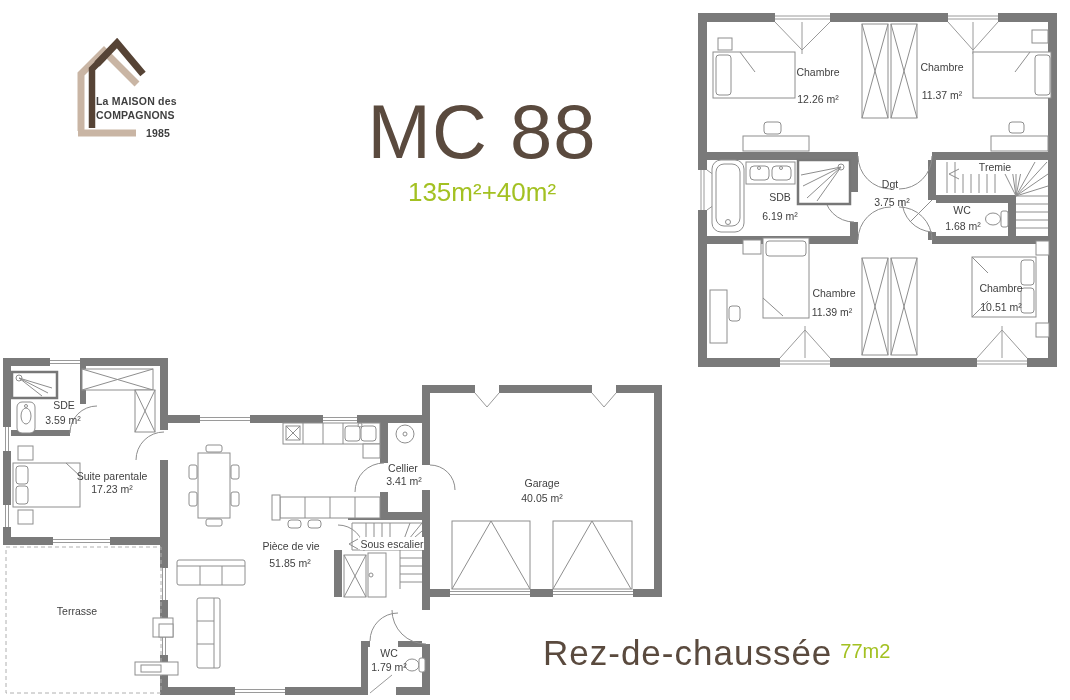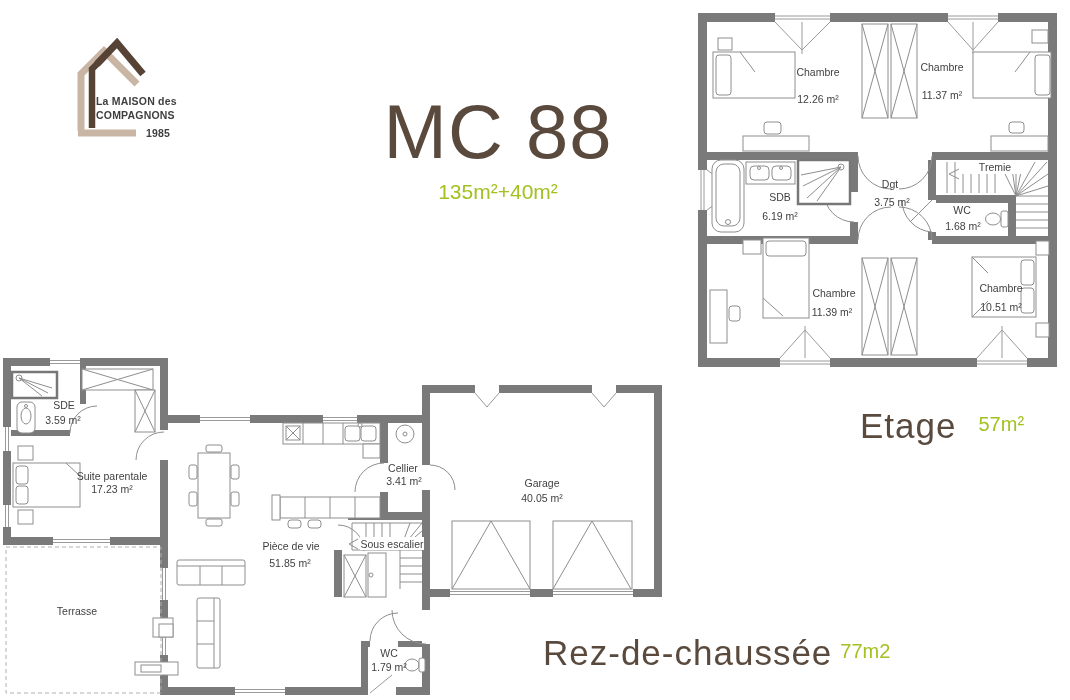--- a/index.html
+++ b/index.html
@@ -1,23 +1,23 @@
 <!DOCTYPE html>
 <html><head>
 <meta charset="utf-8">
 <style>
   html,body{margin:0;padding:0;background:#fff;}
   .page{position:relative;width:1070px;height:700px;background:#ffffff;overflow:hidden;
         font-family:"Liberation Sans",sans-serif;}
   .plan{position:absolute;}
   .plan text{font-family:"Liberation Sans",sans-serif;font-size:10.5px;fill:#3f3f3f;}
   .plan .halo{fill:#ffffff;}
-  .title-block{position:absolute;left:343px;top:90px;width:310px;text-align:center;}
+  .title-block{position:absolute;left:327px;top:90px;width:310px;text-align:center;}
   .main-title{font-size:76px;line-height:84px;color:#5a4a3e;letter-spacing:1px;}
-  .main-sub{font-size:21px;line-height:28px;color:#a3c122;margin-top:4px;}
+  .main-sub{font-size:26px;line-height:28px;color:#a3c122;margin-top:4px;}
   .caption{position:absolute;display:flex;align-items:flex-start;}
   .caption .cap-label{font-size:35px;color:#5a4a3e;letter-spacing:1px;}
   .caption .cap-area{font-size:20px;color:#a3c122;margin-top:7px;}
   .caption-etage{left:860px;top:406px;gap:22px;}
   .caption-rdc{left:543px;top:633px;gap:8px;}
   .logo-text{font-weight:bold;letter-spacing:.2px;}
 </style>
 </head>
 <body>
 
@@ -191,24 +191,20 @@
       <text x="300" y="161">Tremie</text>
       <text x="267" y="204">WC</text>
       <text x="268" y="220">1.68 m²</text>
       <text x="139" y="287">Chambre</text>
       <text x="137" y="306">11.39 m²</text>
       <text x="306" y="282">Chambre</text>
       <text x="306" y="301">10.51 m²</text>
     </g>
   </svg>
 
-  <div class="caption caption-etage">
-    <span class="cap-label">Etage</span>
-    <span class="cap-area">57m²</span>
-  </div>
 
   <svg class="plan" style="left:0px;top:355px;" width="675" height="345" viewBox="0 0 675 345">
 
     <g fill="#7a7a7a">
       <rect x="3" y="3" width="165" height="8"></rect>
       <rect x="3" y="3" width="8" height="187"></rect>
       <rect x="3" y="182" width="165" height="8"></rect>
       <rect x="160" y="3" width="8" height="72"></rect>
       <rect x="160" y="105" width="8" height="85"></rect>
       <rect x="3" y="75" width="67" height="6"></rect>

